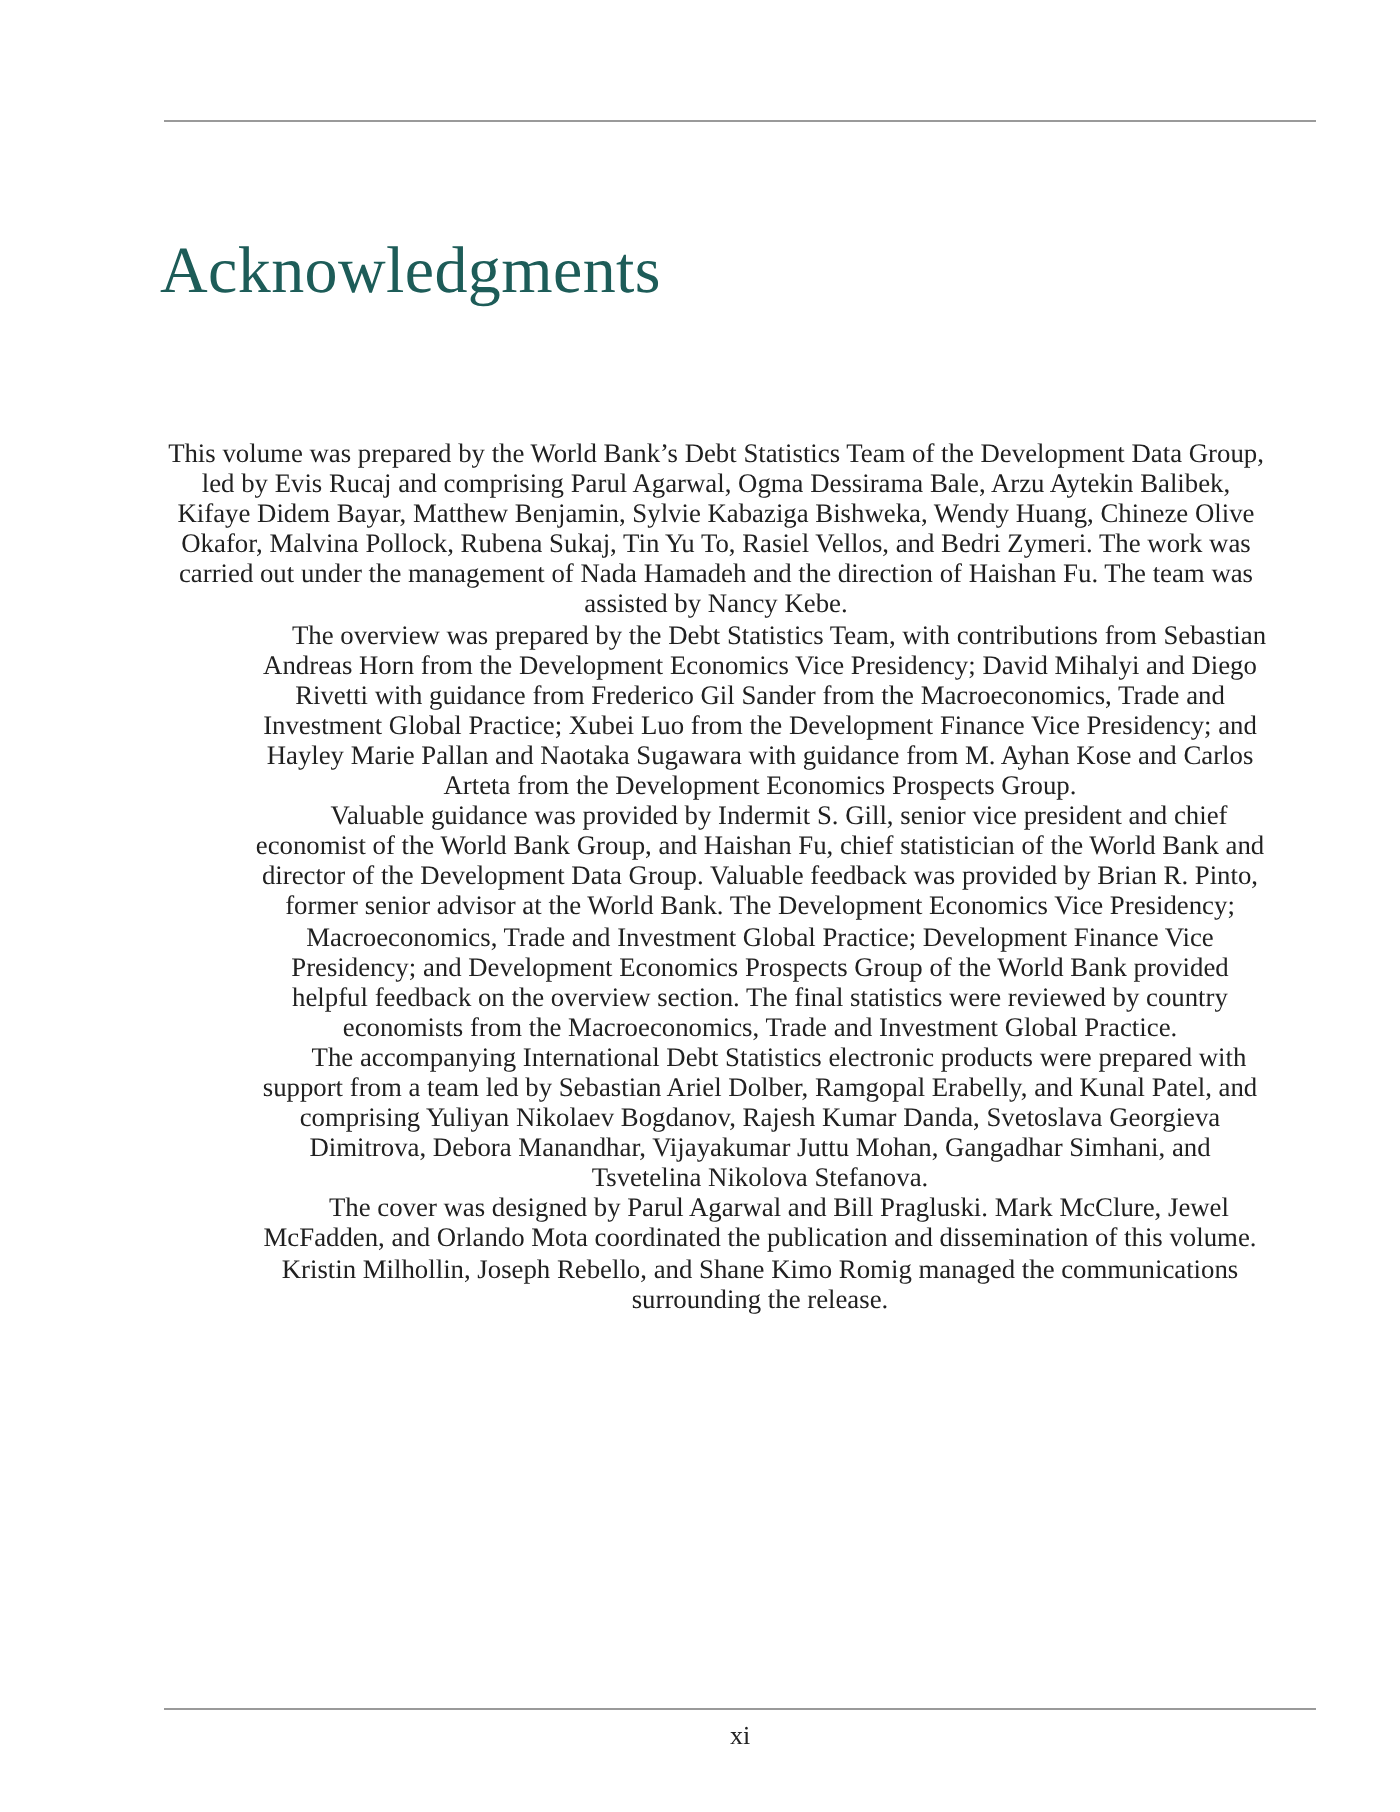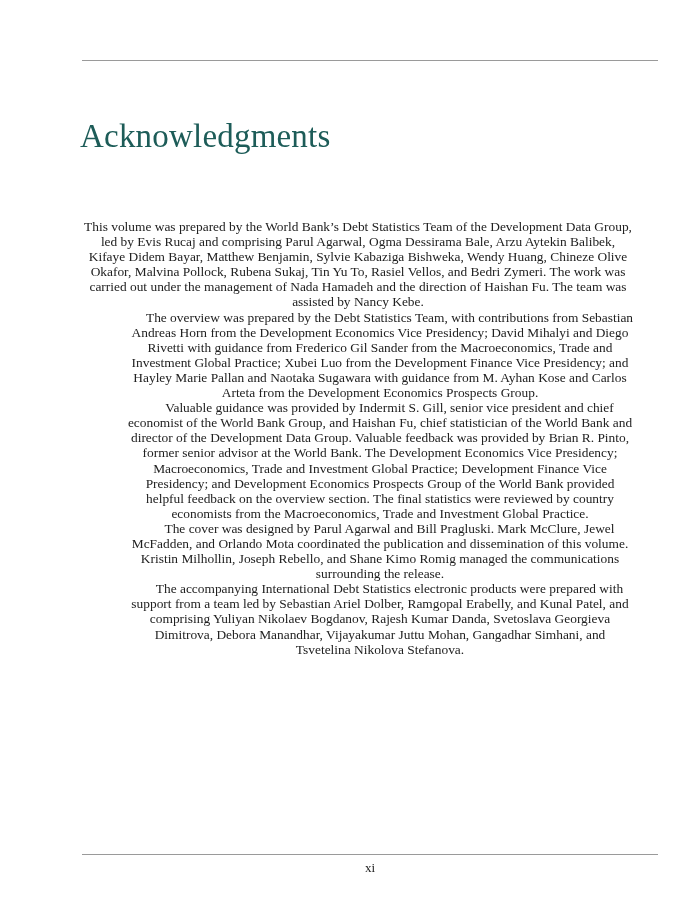--- a/index.html
+++ b/index.html
@@ -69,21 +69,21 @@
 <div class="doc-page">
 
   <div class="rule top"></div>
 
   <h1 class="page-title">Acknowledgments</h1>
 
   <div class="body-text">
     <p>This volume was prepared by the World Bank’s Debt Statistics Team of the Development Data Group, led by Evis Rucaj and comprising Parul Agarwal, Ogma Dessirama Bale, Arzu Aytekin Balibek, Kifaye Didem Bayar, Matthew Benjamin, Sylvie Kabaziga Bishweka, Wendy Huang, Chineze Olive Okafor, Malvina Pollock, Rubena Sukaj, Tin Yu To, Rasiel Vellos, and Bedri Zymeri. The work was carried out under the management of Nada Hamadeh and the direction of Haishan Fu. The team was assisted by Nancy Kebe.</p>
     <p class="indent">The overview was prepared by the Debt Statistics Team, with contributions from Sebastian Andreas Horn from the Development Economics Vice Presidency; David Mihalyi and Diego Rivetti with guidance from Frederico Gil Sander from the Macroeconomics, Trade and Investment Global Practice; Xubei Luo from the Development Finance Vice Presidency; and Hayley Marie Pallan and Naotaka Sugawara with guidance from M. Ayhan Kose and Carlos Arteta from the Development Economics Prospects Group.</p>
     <p class="indent">Valuable guidance was provided by Indermit S. Gill, senior vice president and chief economist of the World Bank Group, and Haishan Fu, chief statistician of the World Bank and director of the Development Data Group. Valuable feedback was provided by Brian R. Pinto, former senior advisor at the World Bank. The Development Economics Vice Presidency; Macroeconomics, Trade and Investment Global Practice; Development Finance Vice Presidency; and Development Economics Prospects Group of the World Bank provided helpful feedback on the overview section. The final statistics were reviewed by country economists from the Macroeconomics, Trade and Investment Global Practice.</p>
+    <p class="indent">The accompanying International Debt Statistics electronic products were prepared with support from a team led by Sebastian Ariel Dolber, Ramgopal Erabelly, and Kunal Patel, and comprising Yuliyan Nikolaev Bogdanov, Rajesh Kumar Danda, Svetoslava Georgieva Dimitrova, Debora Manandhar, Vijayakumar Juttu Mohan, Gangadhar Simhani, and Tsvetelina Nikolova Stefanova.</p>
     <p class="indent">The cover was designed by Parul Agarwal and Bill Pragluski. Mark McClure, Jewel McFadden, and Orlando Mota coordinated the publication and dissemination of this volume. Kristin Milhollin, Joseph Rebello, and Shane Kimo Romig managed the communications surrounding the release.</p>
-    <p class="indent">The accompanying International Debt Statistics electronic products were prepared with support from a team led by Sebastian Ariel Dolber, Ramgopal Erabelly, and Kunal Patel, and comprising Yuliyan Nikolaev Bogdanov, Rajesh Kumar Danda, Svetoslava Georgieva Dimitrova, Debora Manandhar, Vijayakumar Juttu Mohan, Gangadhar Simhani, and Tsvetelina Nikolova Stefanova.</p>
   </div>
 
   <div class="rule bottom"></div>
 
   <div class="page-number">xi</div>
 
 </div>
 
 </body></html>

